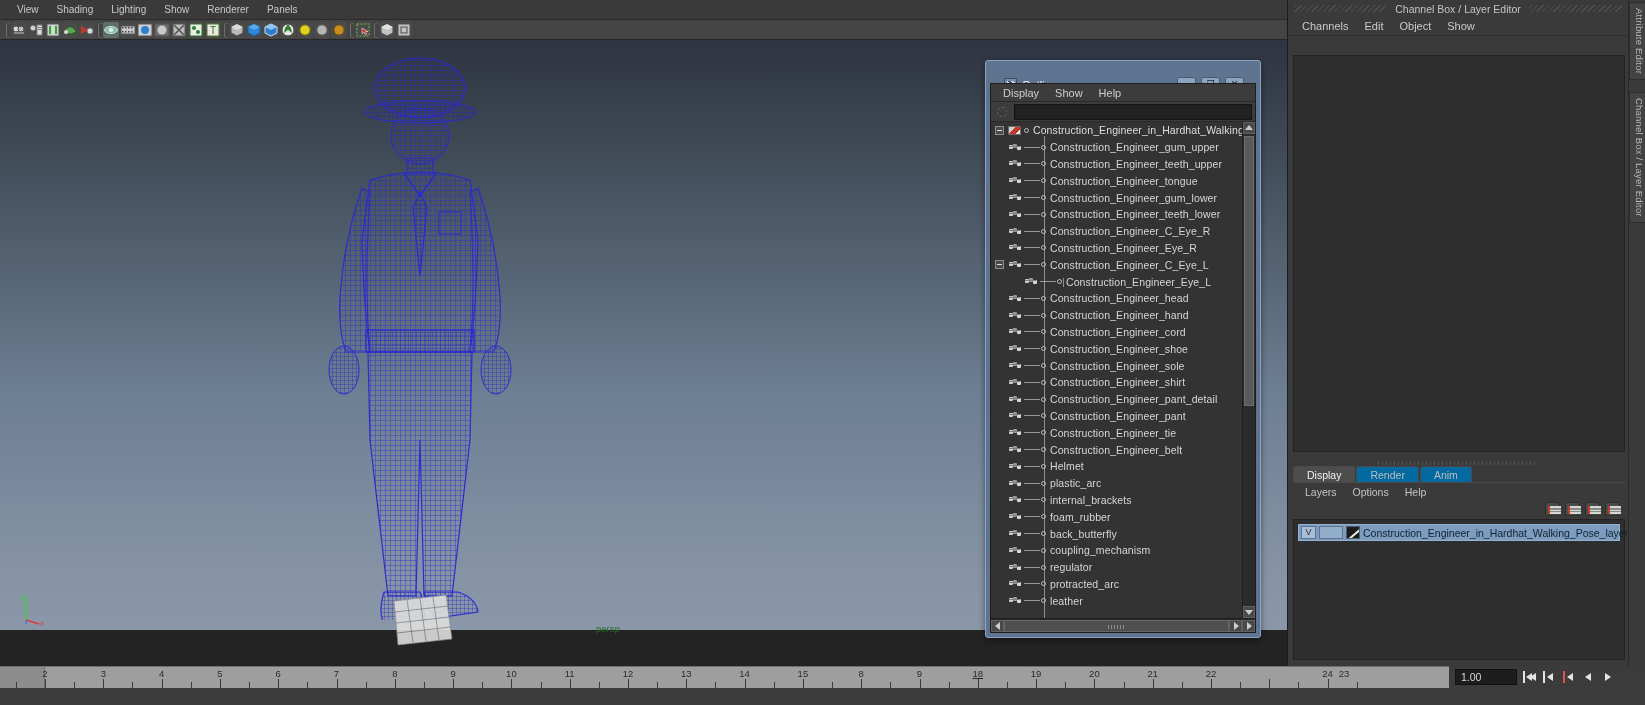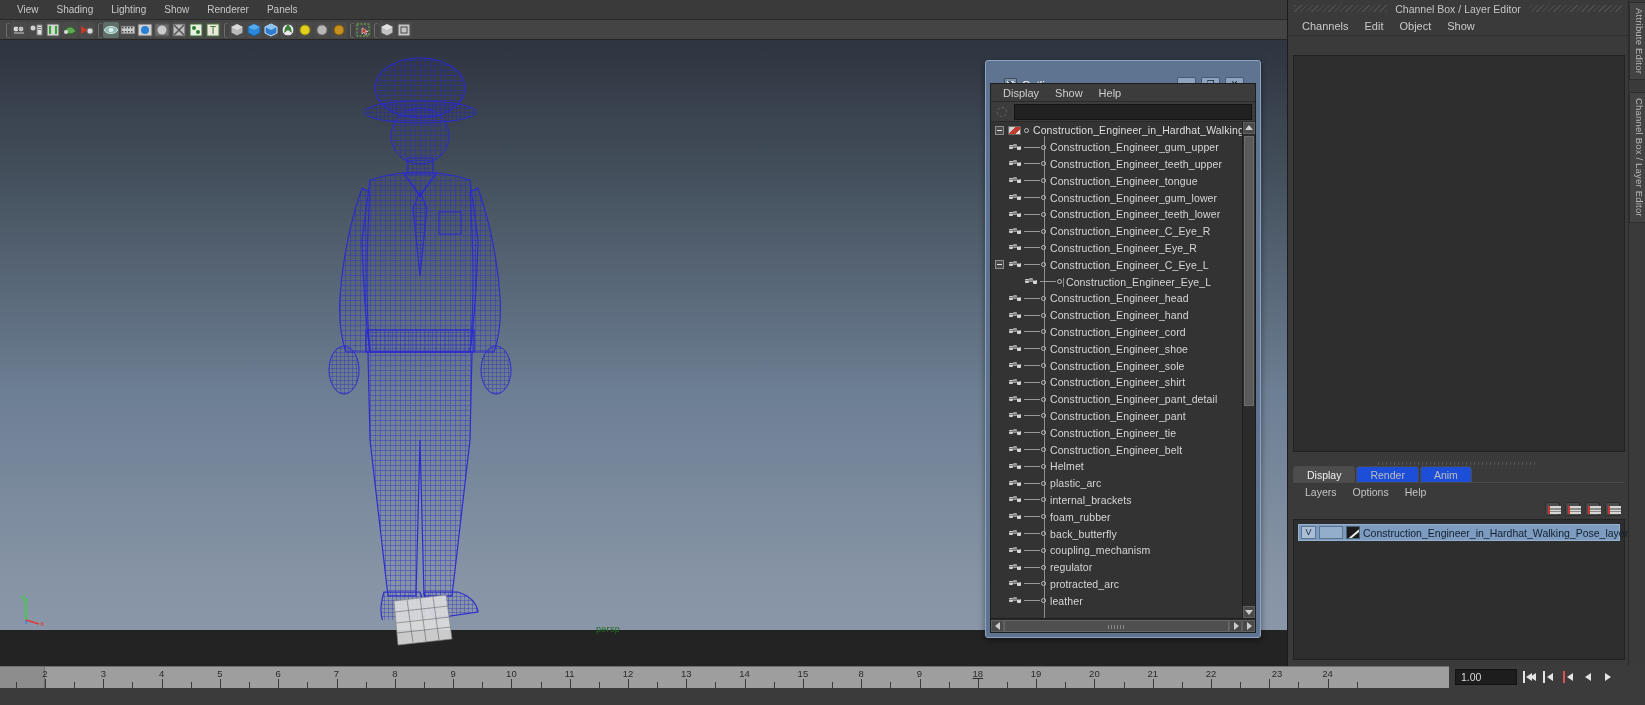--- a/index.html
+++ b/index.html
@@ -242,21 +242,21 @@
   .rd-splitter::after {
     content:""; width: 160px; height: 3px;
     background: repeating-linear-gradient(90deg,#565656 0 1px, transparent 1px 4px);
   }
   .rd-tabs {
     position: absolute; left: 5px; top: 466px; height: 17px; display: flex; gap: 1px;
     border-bottom: 1px solid #4a4a4a; width: 332px;
   }
   .rd-tab {
     padding: 0 13px; font-size: 10.5px; color: #bdbdbd; line-height: 16px;
-    background: #1d4ed8; border: 1px solid #4a4a4a; border-bottom: none;
+    background: #0369a1; border: 1px solid #4a4a4a; border-bottom: none;
     border-radius: 3px 3px 0 0; cursor: default;
   }
   .rd-tab.active { background: #4d4d4d; color: #f0f0f0; }
   .rd-layermenu {
     position: absolute; left: 5px; top: 484px; height: 17px; display: flex; align-items:center; padding-left:4px;
   }
   .rd-layermenu .mi { color: #c4c4c4; font-size: 10.5px; padding: 0 8px; line-height: 15px; cursor:default;}
   .rd-layertools {
     position: absolute; right: 8px; top: 502px; display: flex; gap: 5px;
   }
@@ -965,21 +965,21 @@
         <div class="tick" style="left: 1094.4px;"></div>
         <div class="ticklabel" style="left: 1094.4px;">20</div>
         <div class="tick" style="left: 1123.55px; height: 6px;"></div>
         <div class="tick" style="left: 1152.7px;"></div>
         <div class="ticklabel" style="left: 1152.7px;">21</div>
         <div class="tick" style="left: 1181.85px; height: 6px;"></div>
         <div class="tick" style="left: 1211px;"></div>
         <div class="ticklabel" style="left: 1211px;">22</div>
         <div class="tick" style="left: 1240.15px; height: 6px;"></div>
         <div class="tick" style="left: 1269.3px;"></div>
-        <div class="ticklabel" style="left: 1277px;">23</div>
+        <div class="ticklabel" style="left: 1344px;">23</div>
         <div class="tick" style="left: 1298.45px; height: 6px;"></div>
         <div class="tick" style="left: 1327.6px;"></div>
         <div class="ticklabel" style="left: 1327.6px;">24</div>
         <div class="tick" style="left: 1356.75px; height: 6px;"></div>
         <div class="tick" style="left: 15.85px; height: 6px;"></div>
       </div>
     <div class="time-fieldwrap">
       <input class="time-field" type="text" value="1.00" style="">
       <span class="pb-btns">
         <span class="pb">

